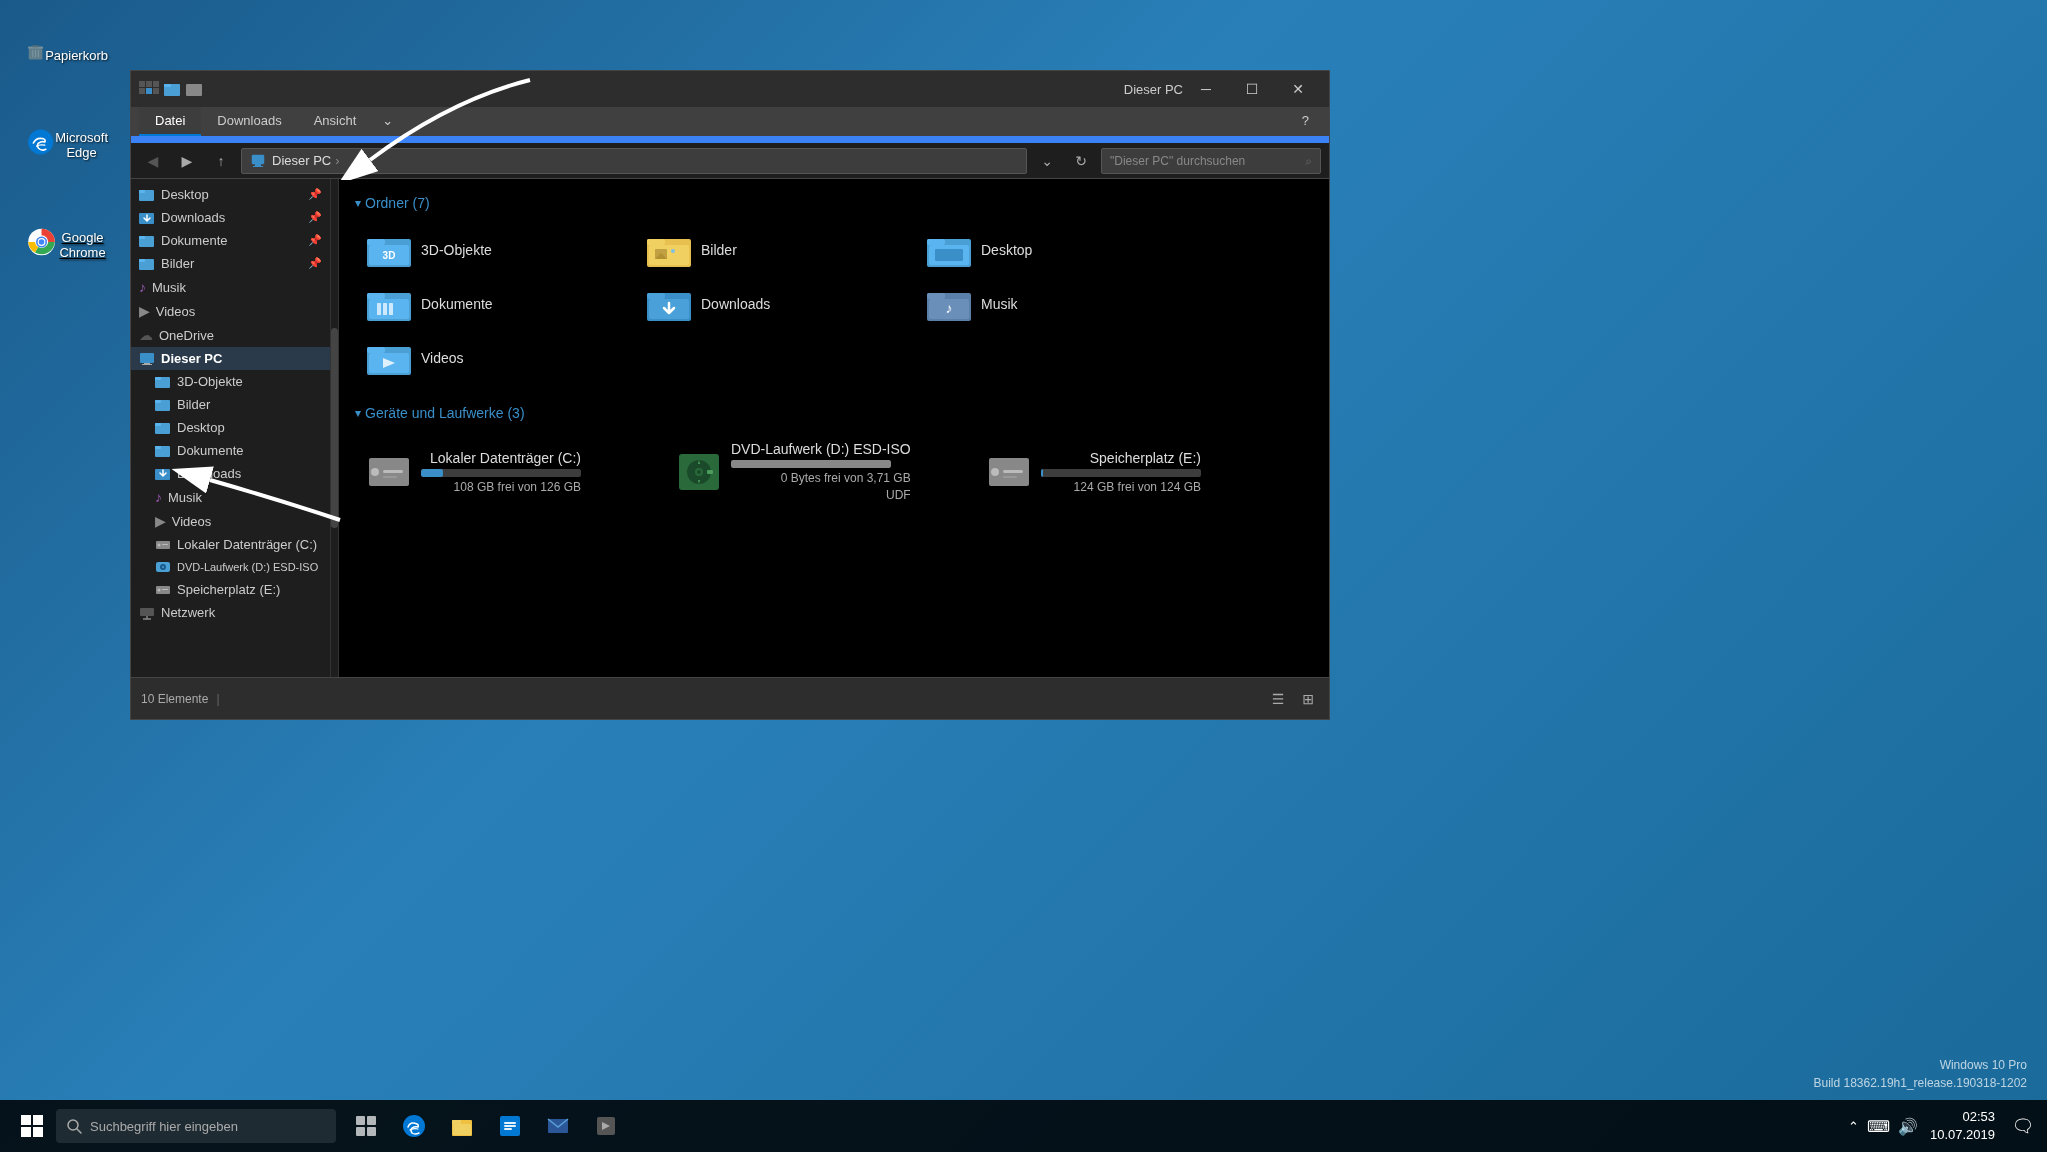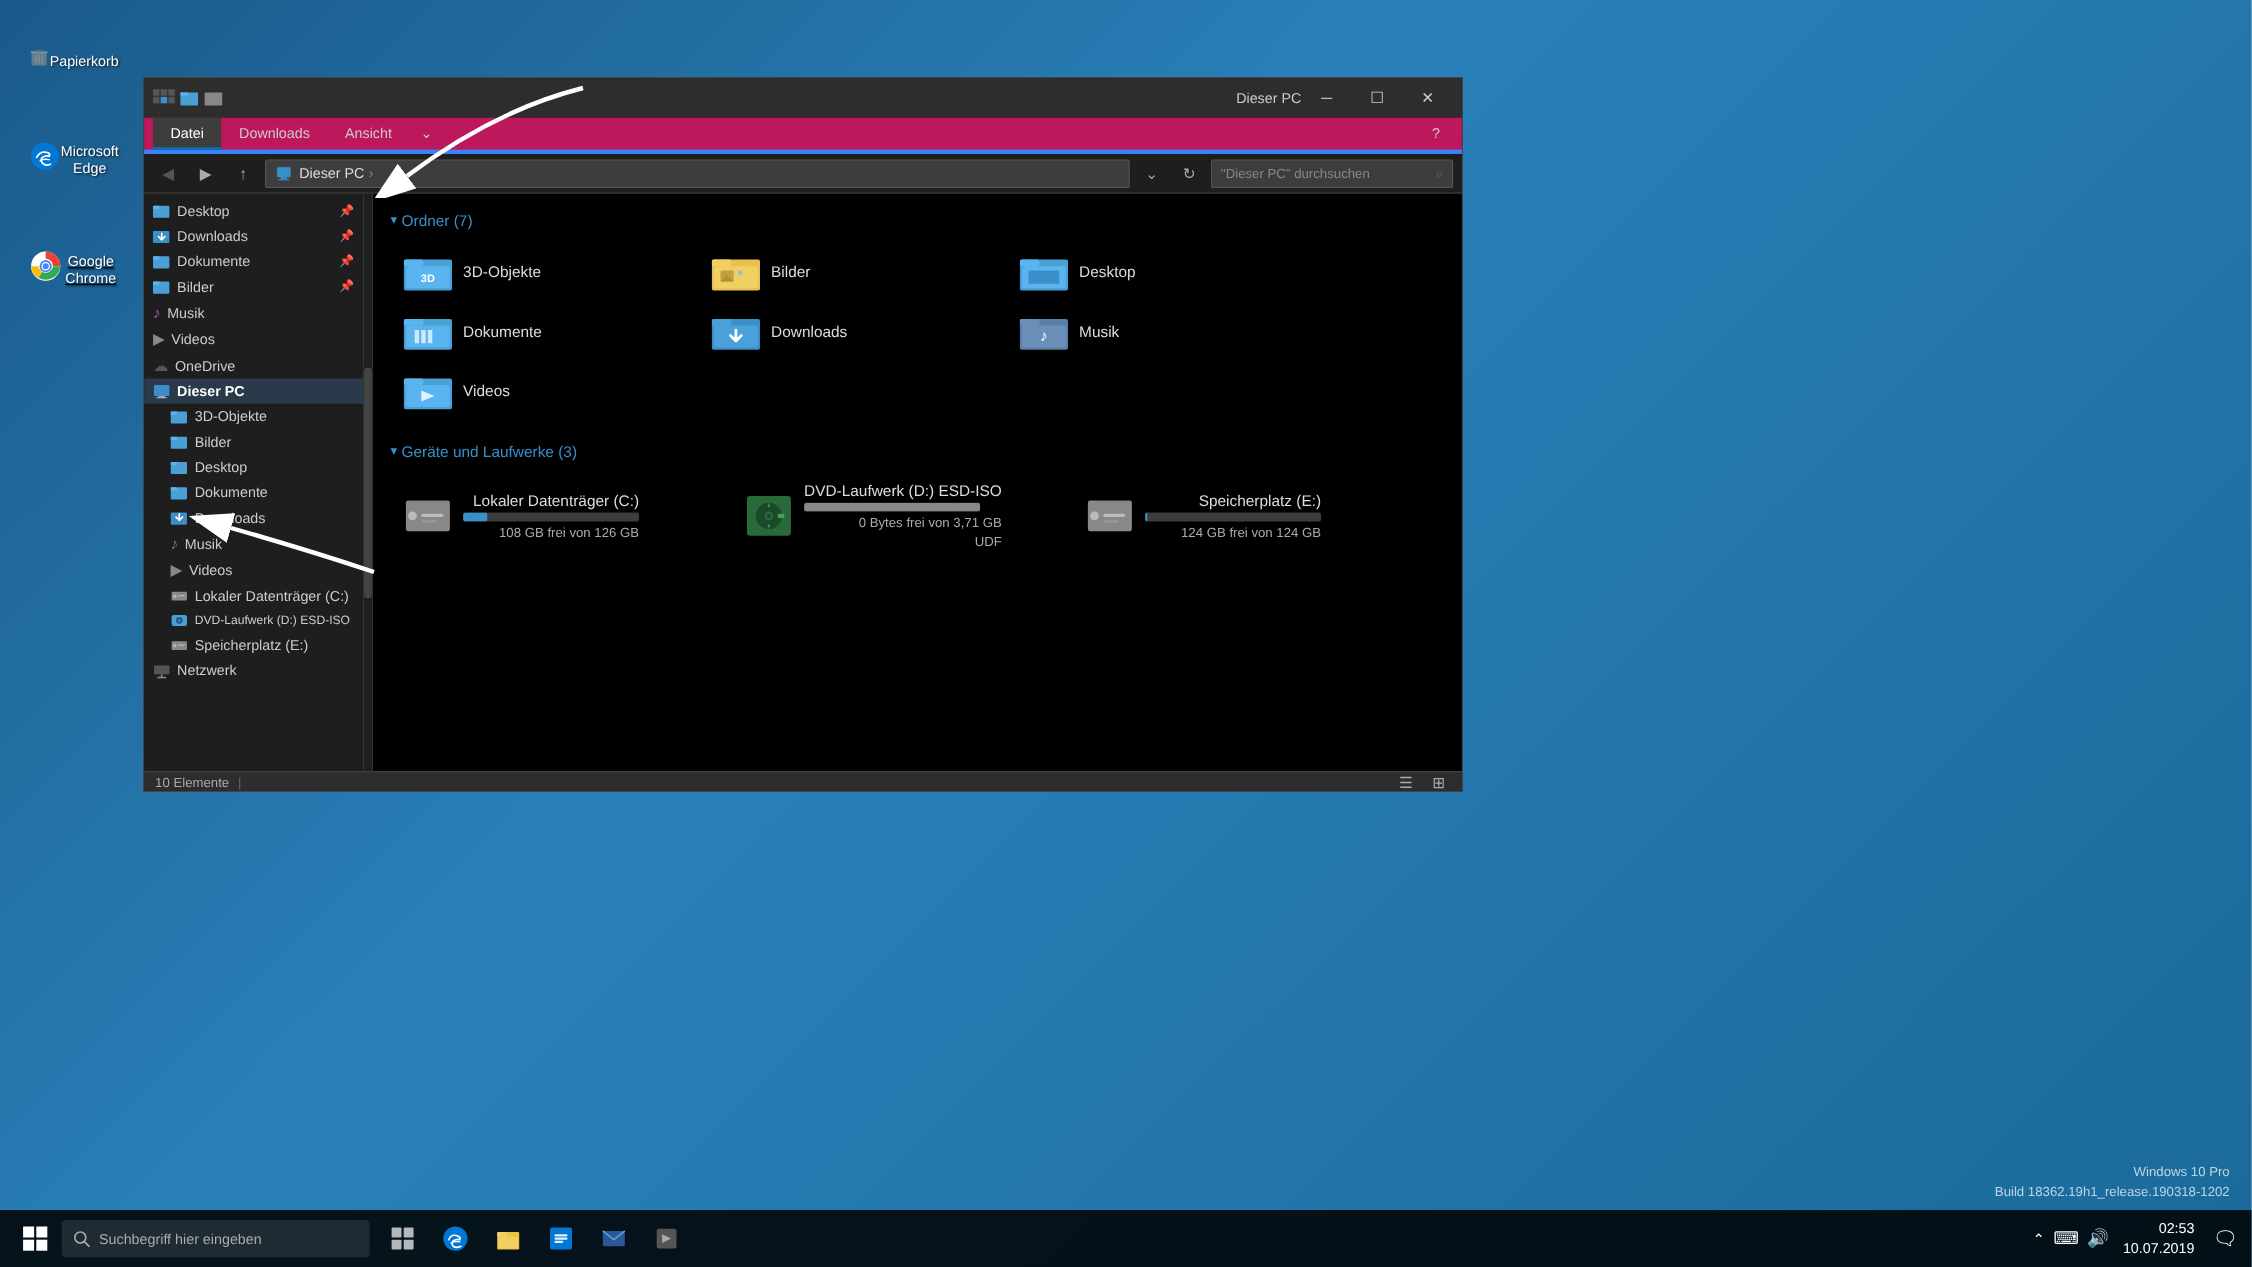--- a/index.html
+++ b/index.html
@@ -80,22 +80,22 @@
       display: flex;
       align-items: center;
       justify-content: center;
       color: #ccc;
       font-size: 14px;
       cursor: pointer;
     }
 
     
     .ribbon {
-      background: #be185d;
-      border-bottom: 4px solid #3b82f6;
+      background: #404040;
+      border-bottom: 7px solid #3b82f6;
       flex-shrink: 0;
     }
     .ribbon-tabs {
       display: flex;
       padding: 0 8px;
     }
     .ribbon-tab {
       padding: 6px 16px;
       color: #ccc;
       font-size: 13px;
@@ -278,21 +278,21 @@
       height: 100%;
       background: #3a8fc8;
       border-radius: 2px;
     }
     .drive-bar.full { background: #888; }
     .drive-size { font-size: 12px; color: #aaa; }
 
     
     .status-bar {
       background: #2d2d2d;
-      height: 18px;
+      height: 42px;
       display: flex;
       align-items: center;
       padding: 0 10px;
       color: #aaa;
       font-size: 12px;
       border-top: 1px solid #444;
       flex-shrink: 0;
     }
     .status-right {
       margin-left: auto;

